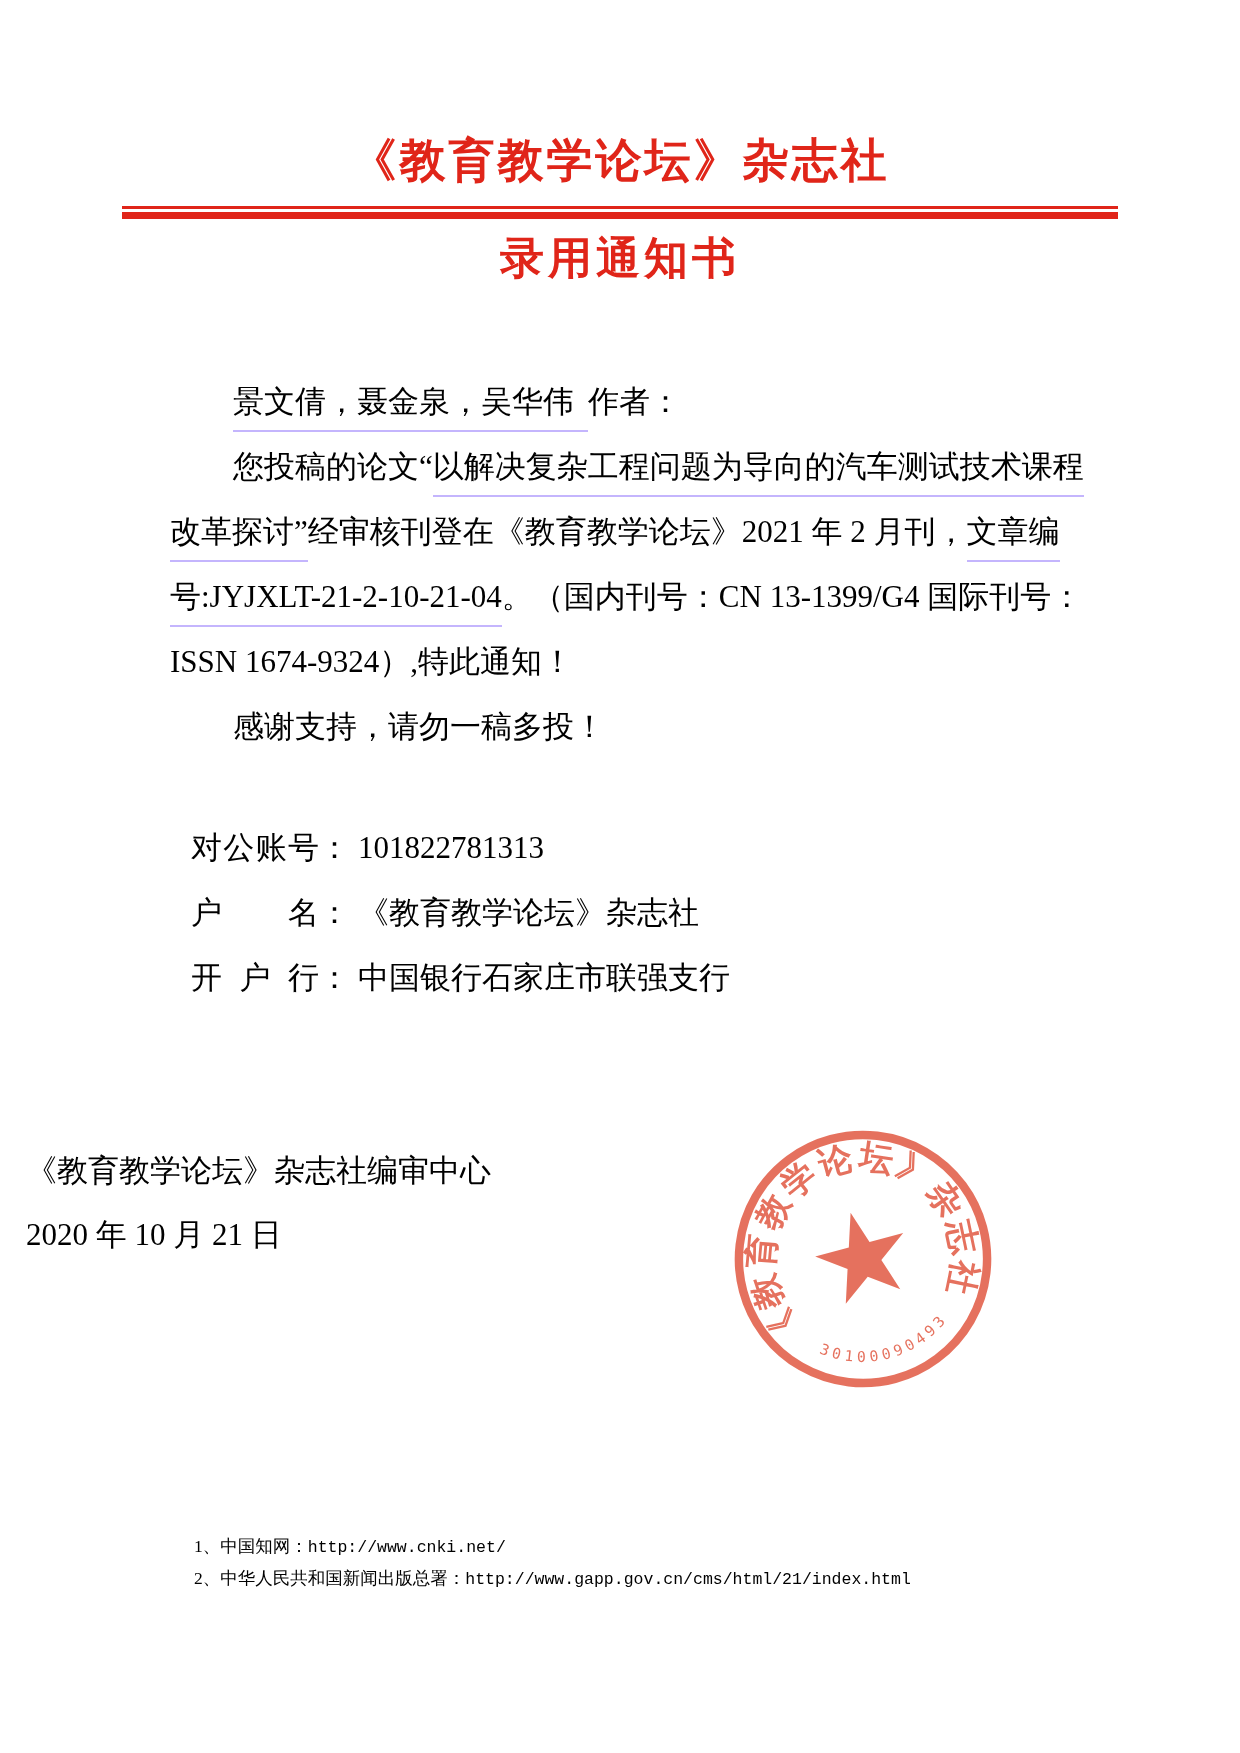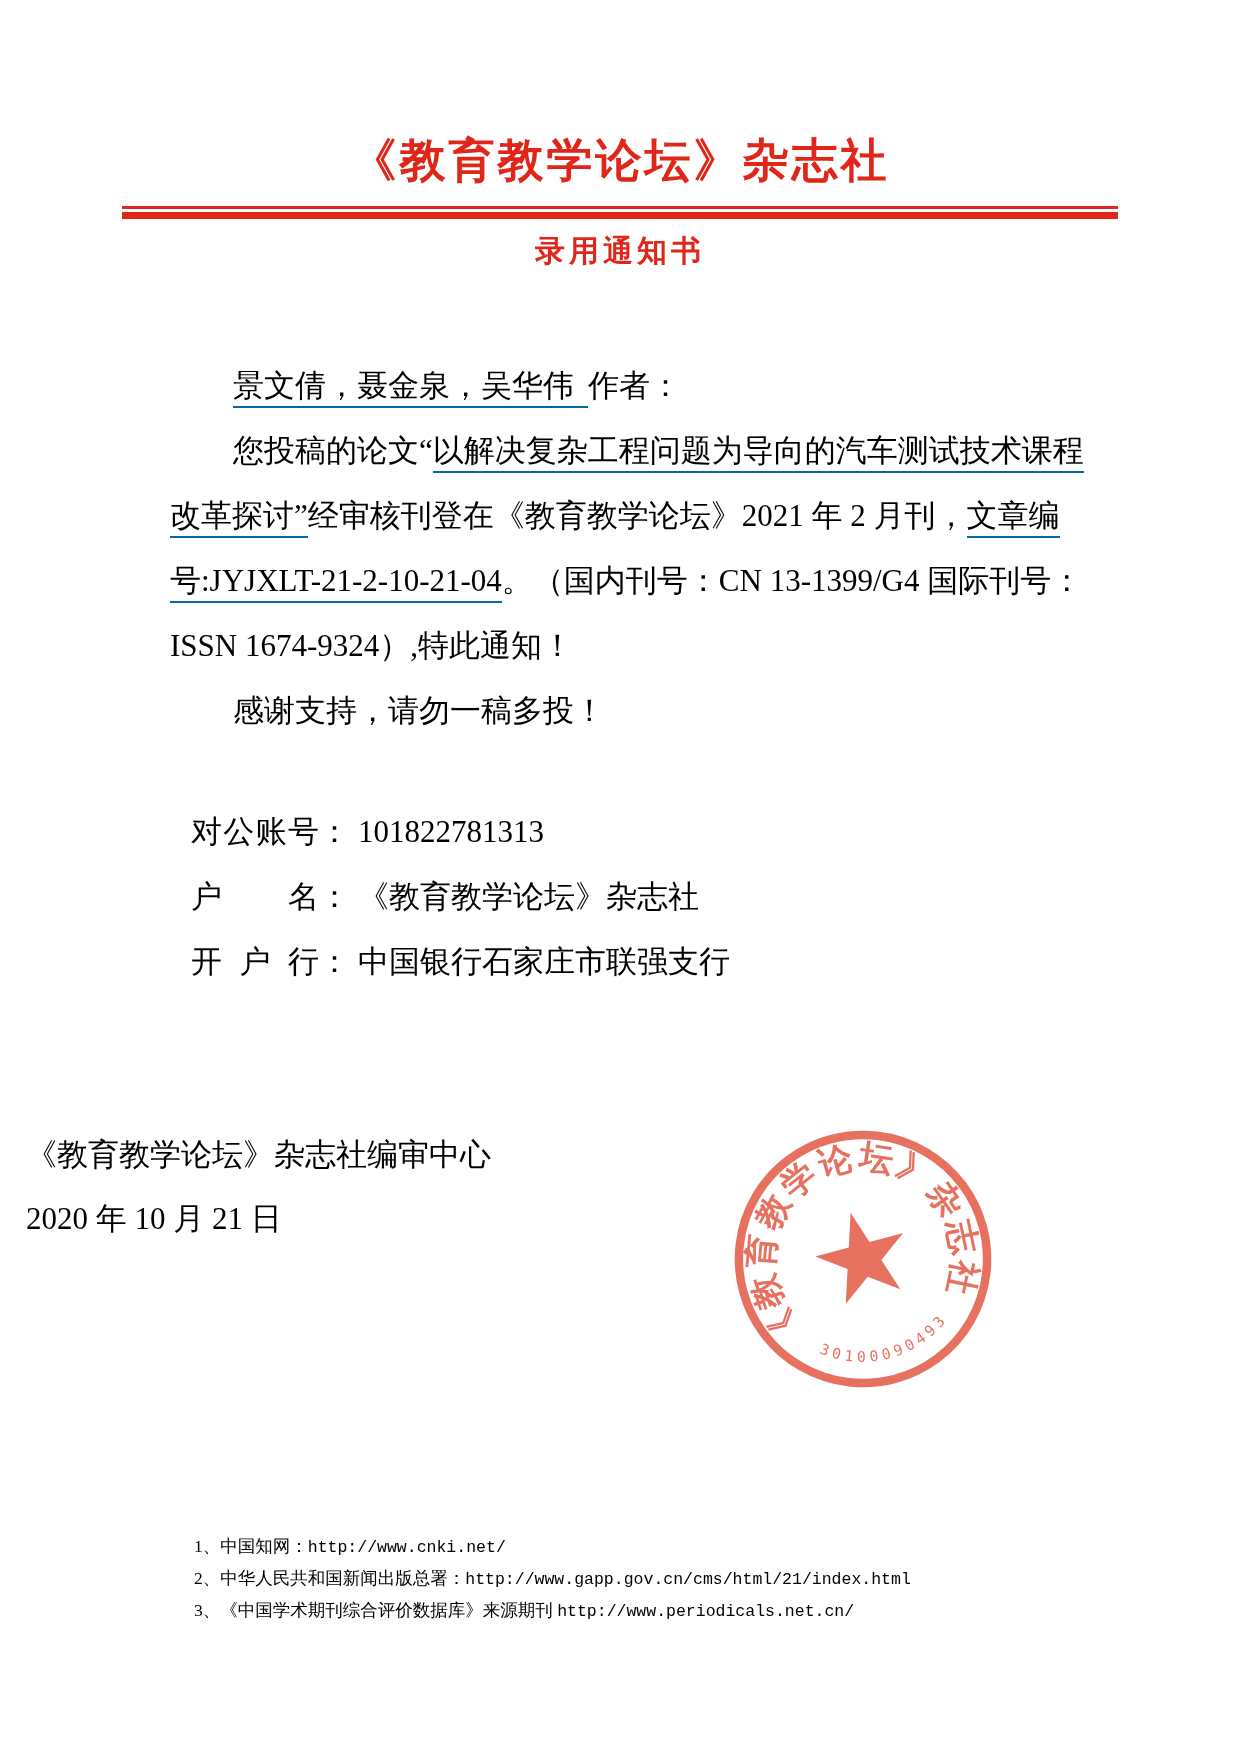--- a/index.html
+++ b/index.html
@@ -7,26 +7,26 @@
     position:relative; width:1188px; height:1753px; background:#ffffff;
     font-family:"Liberation Serif","DejaVu Serif",serif; color:#000;
     overflow:hidden; margin:0 auto;
   }
   
   .header { text-align:center; padding-top:132px; }
   .title { font-size:46px; font-weight:bold; color:#e02519; letter-spacing:3px; line-height:1.25; }
   .rule { margin:16px 96px 0 96px; }
   .rule-thin  { height:3px; background:#e02519; }
   .rule-thick { height:7px; background:#e02519; margin-top:3px; }
-  .subtitle { margin-top:14px; font-size:30px; font-weight:bold; color:#e02519; letter-spacing:4px; line-height:1.2; }
+  .subtitle { margin-top:14px; font-size:44px; font-weight:bold; color:#e02519; letter-spacing:4px; line-height:1.2; }
   
   .letter { margin:84px 90px 0 144px; font-size:31px; }
   .bline { line-height:65px; white-space:nowrap; }
   .indent { padding-left:63px; }
-  .u { border-bottom:2px solid #0369a1; padding-bottom:3px; }
+  .u { border-bottom:2px solid #c4b5fd; padding-bottom:11px; }
   .u-names { padding-right:14px; }
   
   .account { margin:56px 90px 0 165px; font-size:31px; }
   .acct-row { line-height:65px; white-space:nowrap; }
   .acct-label { display:inline-block; width:128px; text-align:justify; text-align-last:justify; }
   .acct-colon { display:inline-block; }
   .acct-value { margin-left:8px; }
   
   .signature { margin-top:138px; text-align:left; padding-right:308px; font-size:31px; }
   .sig-org { line-height:46px; white-space:nowrap; }
@@ -107,18 +107,15 @@
     </g>
   </svg>
 
   <div class="footer">
     <div class="f-line">
       <span>1、中国知网：</span><span class="url">http://www.cnki.net/</span>
     </div>
     <div class="f-line">
       <span>2、中华人民共和国新闻出版总署：</span><span class="url">http://www.gapp.gov.cn/cms/html/21/index.html</span>
     </div>
-    <div class="f-line">
-      <span>3、《中国学术期刊综合评价数据库》来源期刊 </span><span class="url">http://www.periodicals.net.cn/</span>
-    </div>
   </div>
 
 </div>
 
 </body></html>

